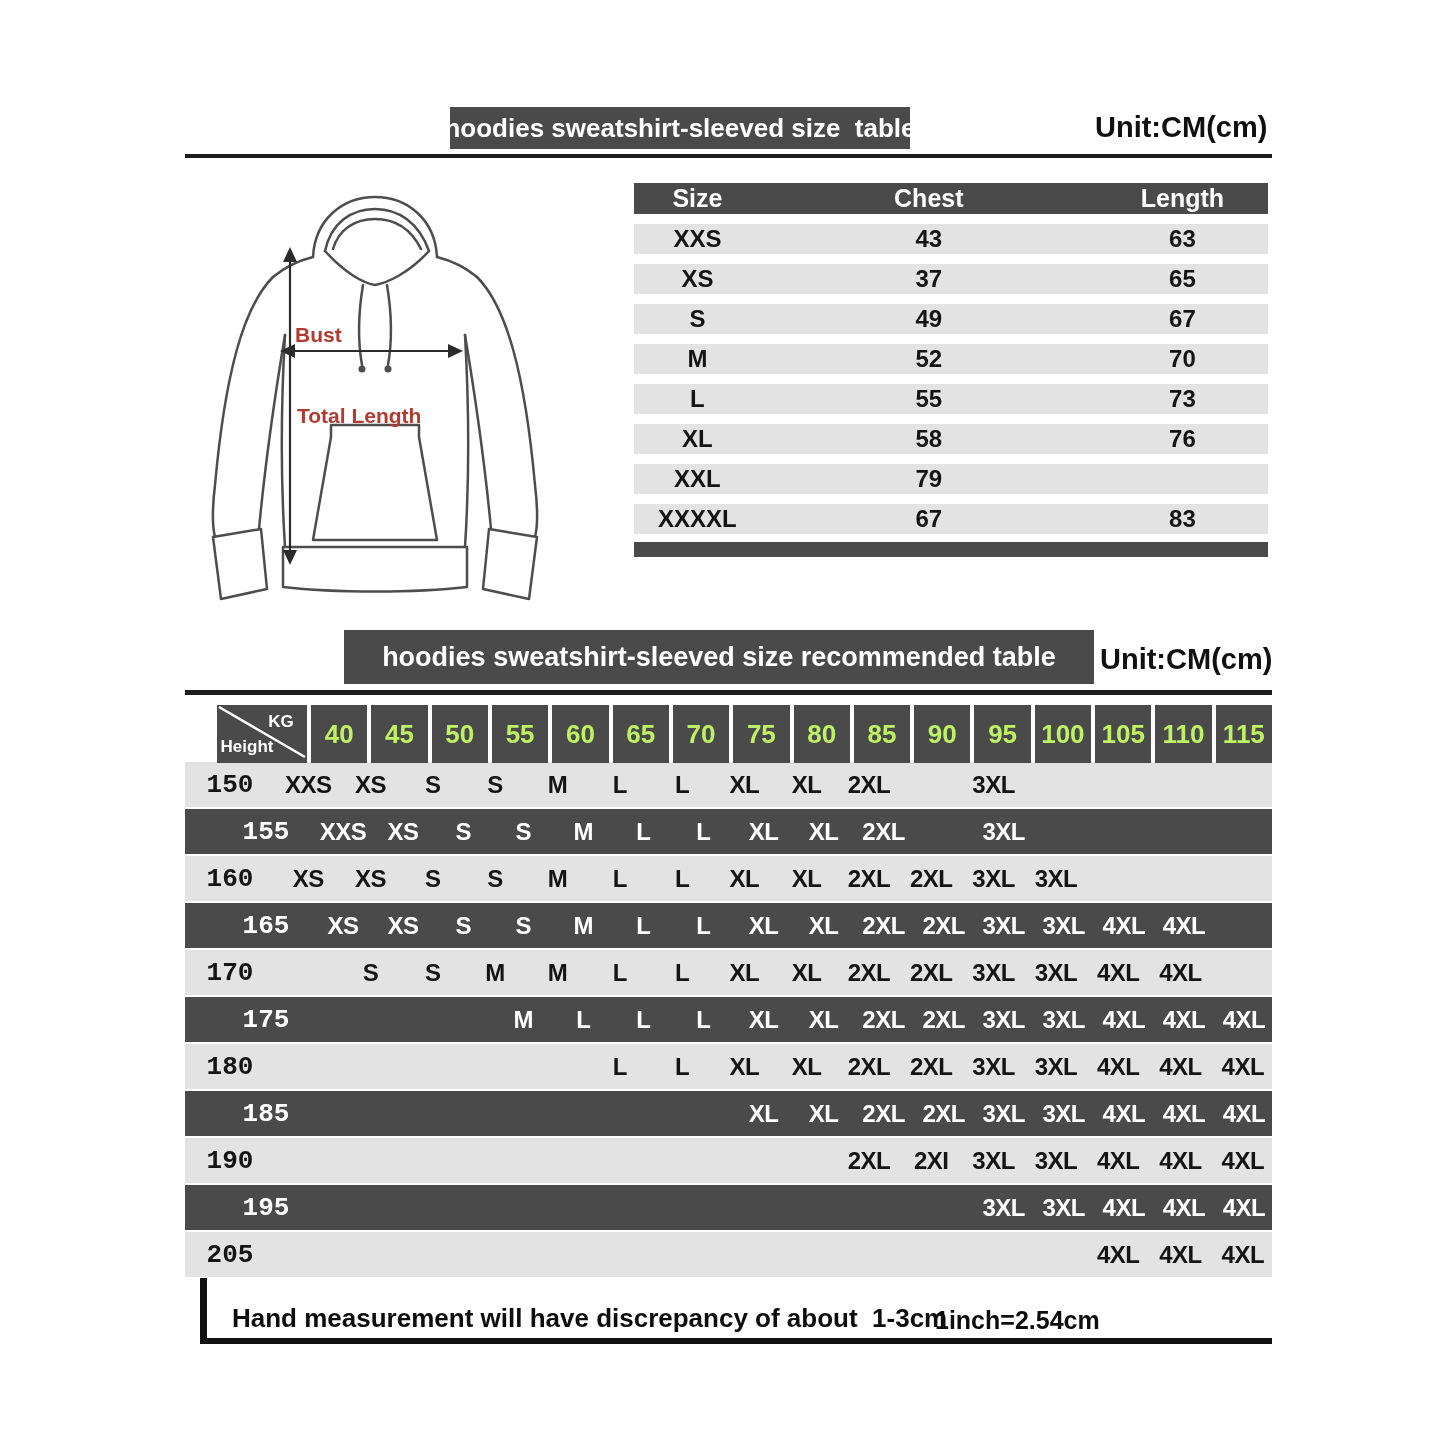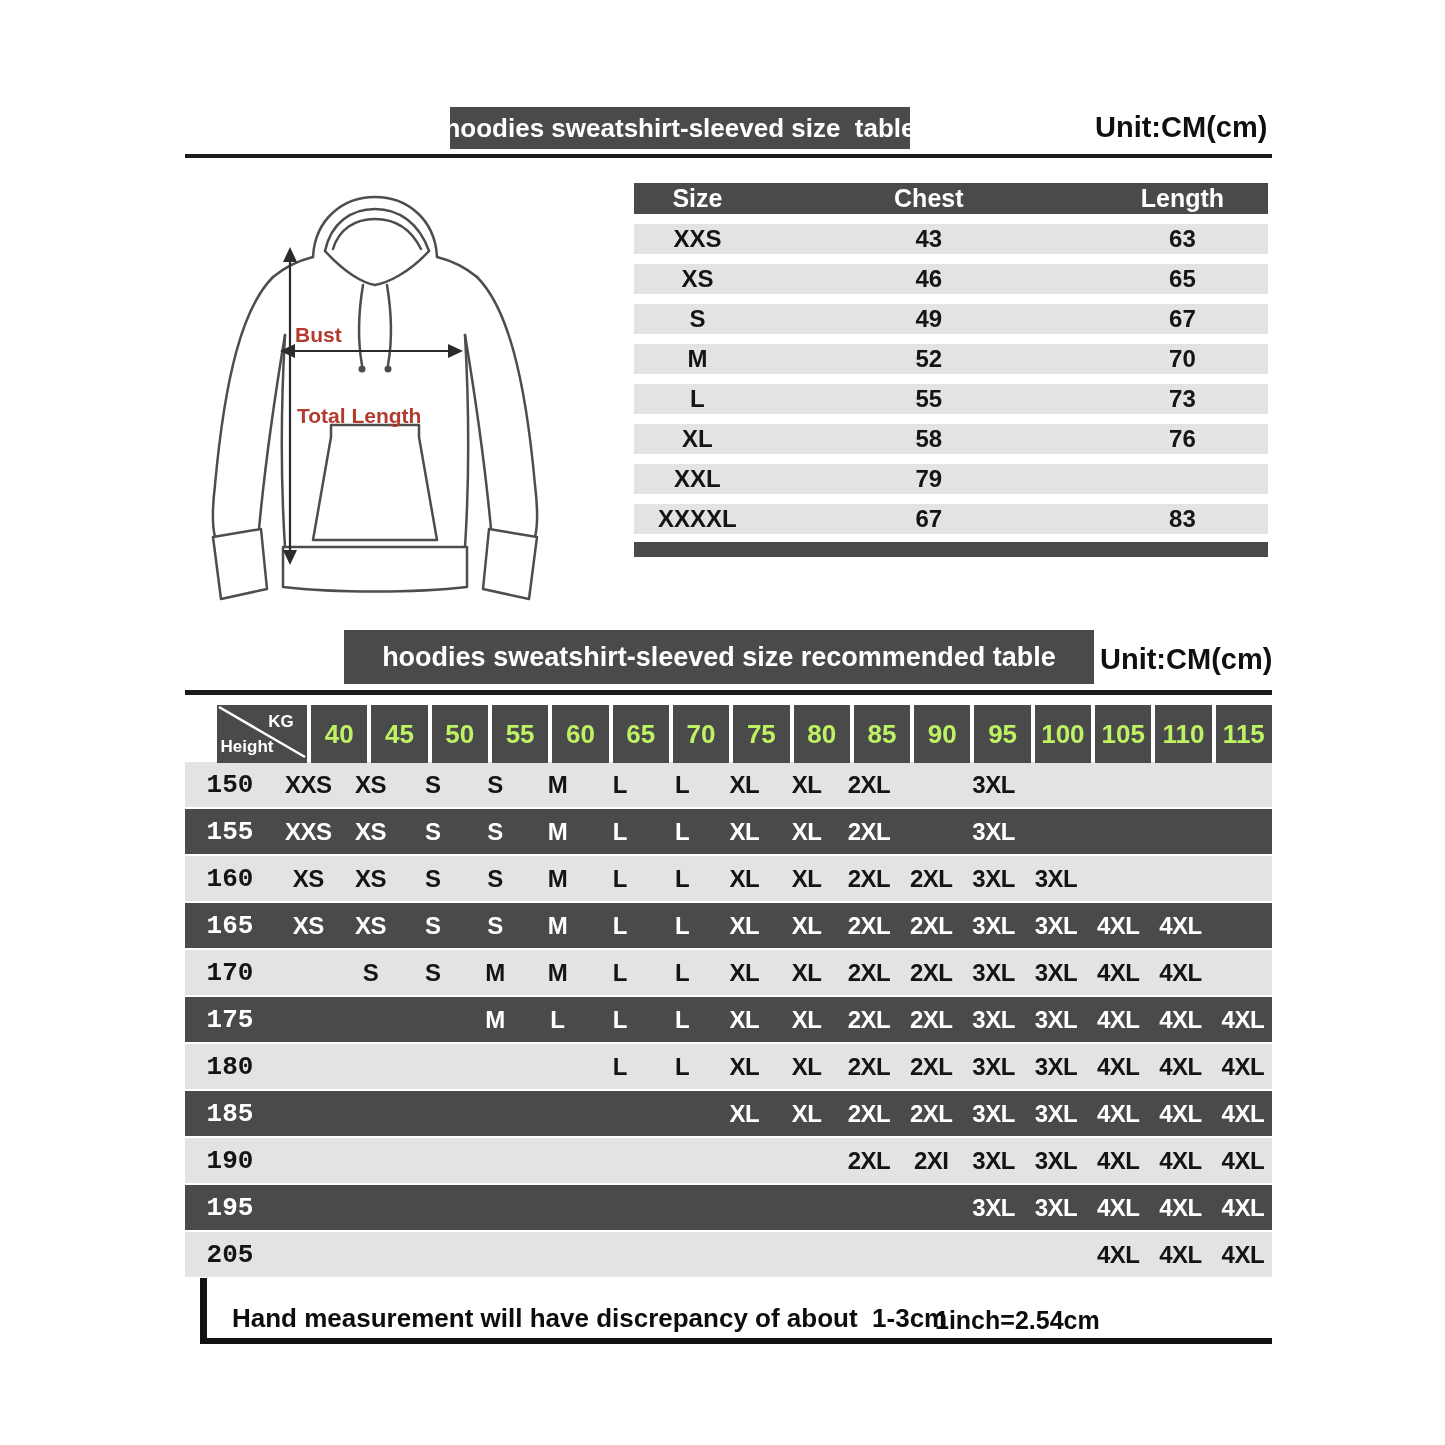--- a/index.html
+++ b/index.html
@@ -45,21 +45,21 @@
     display:grid;grid-template-columns:90px repeat(16,1fr);column-gap:4px;
   }
   .mhead{height:54px;margin-bottom:3px;padding-left:32px;}
   .corner{background:var(--dark);}
   .kgbox{
     background:var(--dark);color:#bef264;font-weight:bold;font-size:26px;
     display:flex;align-items:center;justify-content:center;
   }
   .mrow{height:45px;margin-bottom:2px;align-items:center;text-align:center;font-weight:bold;}
   .mlight{background:var(--rowlight);color:var(--ink);}
-  .mdark{background:var(--dark);color:#ffffff;}
+  .mdark{background:var(--dark);color:#ffffff;padding-left:36px;}
   .mlabel{font-size:26px;font-family:Liberation Mono, monospace;}
   .mcell{font-size:24px;letter-spacing:-0.5px;}
 
   
   #fvbar{left:200px;top:1278px;width:7px;height:66px;background:#111;}
   #fhbar{left:200px;top:1338px;width:1072px;height:6px;background:#111;}
   #fnote{left:232px;top:1303px;font-size:26px;font-weight:bold;color:#0d0d0d;white-space:pre;}
   #fconv{left:935px;top:1306px;font-size:25px;font-weight:bold;color:#0d0d0d;}
 </style>
 </head>
@@ -124,21 +124,21 @@
     <div>Length</div>
   </div>
   <div>
       <div class="t1row">
         <div class="t1cell">XXS</div>
         <div class="t1cell">43</div>
         <div class="t1cell">63</div>
       </div>
       <div class="t1row">
         <div class="t1cell">XS</div>
-        <div class="t1cell">46</div>
+        <div class="t1cell">37</div>
         <div class="t1cell">65</div>
       </div>
       <div class="t1row">
         <div class="t1cell">S</div>
         <div class="t1cell">49</div>
         <div class="t1cell">67</div>
       </div>
       <div class="t1row">
         <div class="t1cell">M</div>
         <div class="t1cell">52</div>

